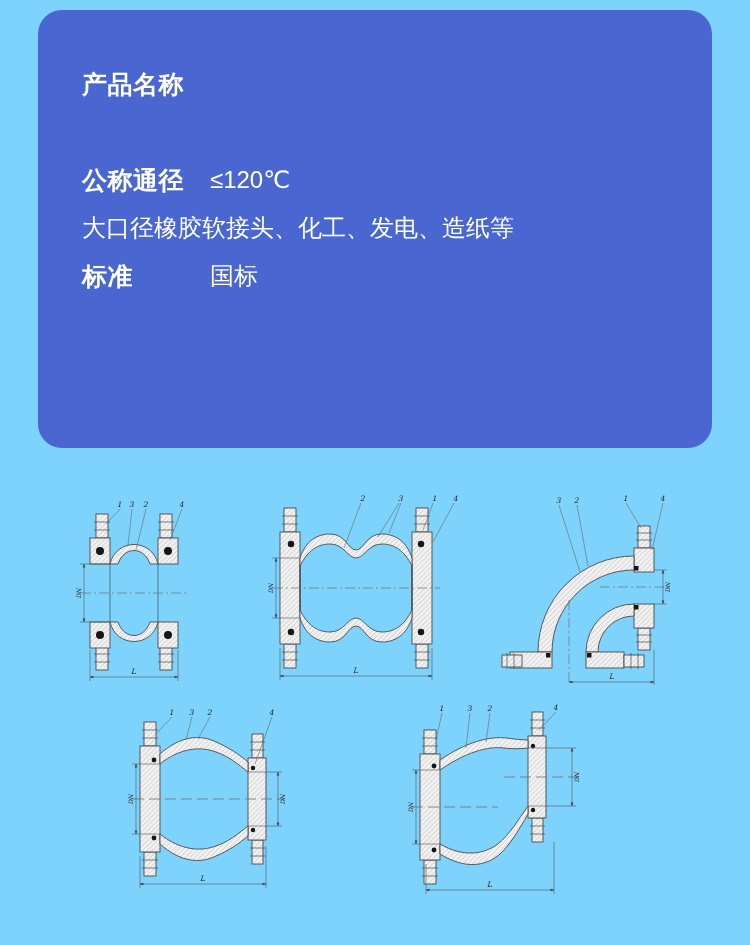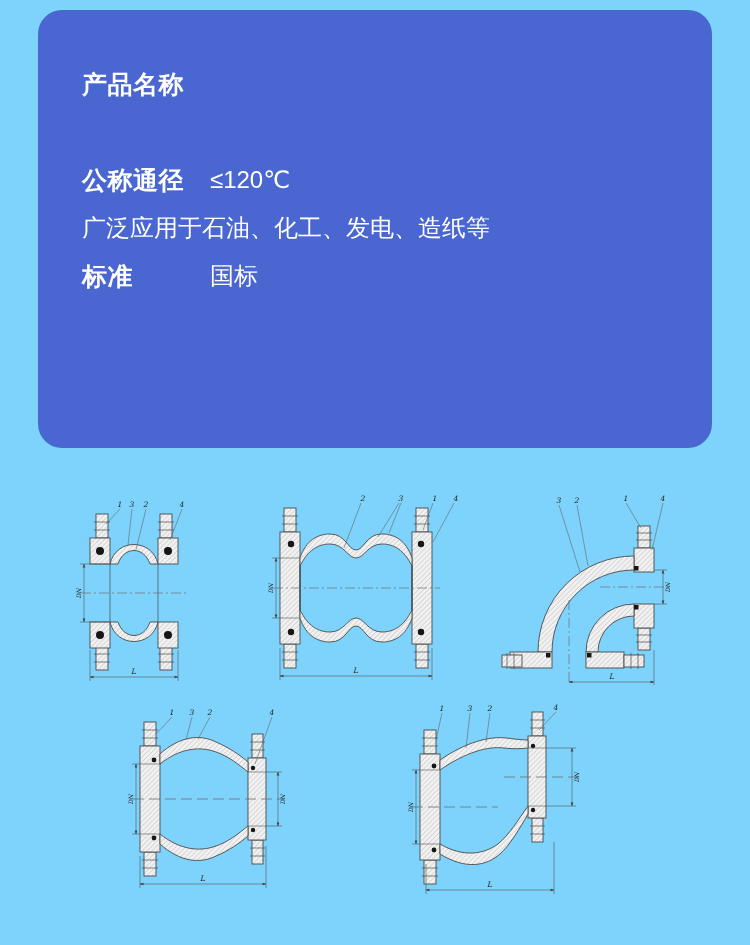--- a/index.html
+++ b/index.html
@@ -30,21 +30,21 @@
     <div class="spec-row">
       <span class="spec-label">产品名称</span>
     </div>
     <div class="spec-row">
     </div>
     <div class="spec-row">
       <span class="spec-label">公称通径</span>
       <span class="spec-value">≤120℃</span>
     </div>
     <div class="spec-row">
-      <span class="spec-value">广泛应用于石油、化工、发电、造纸等</span>
+      <span class="spec-value">大口径橡胶软接头、化工、发电、造纸等</span>
     </div>
     <div class="spec-row">
       <span class="spec-label">标准</span>
       <span class="spec-value">国标</span>
     </div>
   </div>
 
   <svg class="dg d1" width="115" height="190" viewBox="0 0 115 190">
     <defs>
       <pattern id="h1" patternUnits="userSpaceOnUse" width="3.5" height="3.5" patternTransform="rotate(45)">

